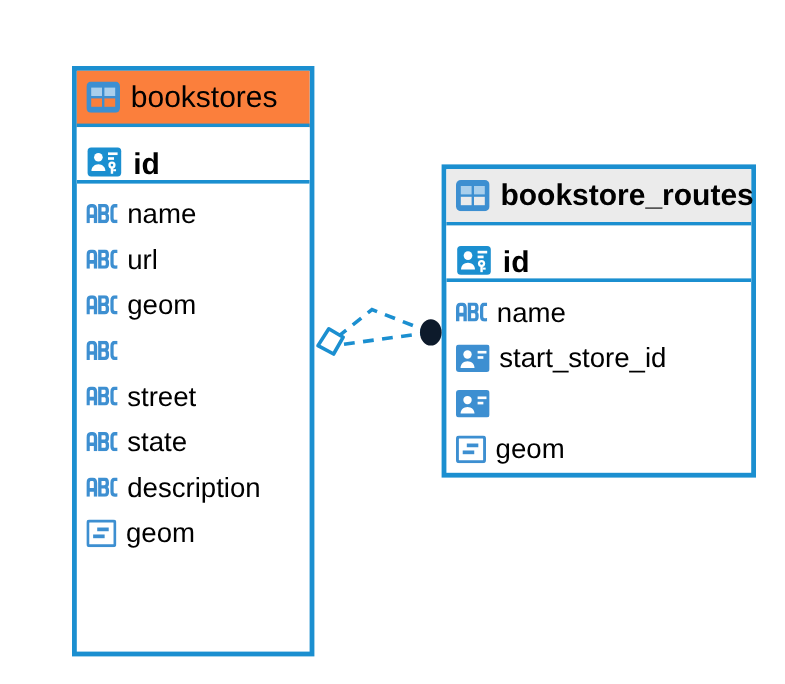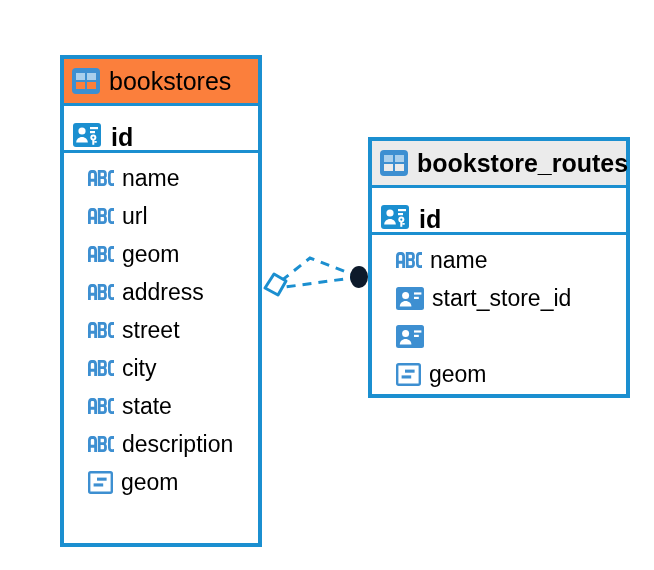--- a/index.html
+++ b/index.html
@@ -55,21 +55,21 @@
     background: #ffffff;
   }
   .pk-name {
     font-size: 25px;
     font-weight: bold;
     color: #000000;
     line-height: 1;
   }
 
   .field-list {
-    padding: 6px 0 8px 16px;
+    padding: 6px 0 8px 0;
   }
   .field-row {
     display: flex;
     align-items: center;
     height: 38px;
     padding: 0 8px;
     gap: 8px;
   }
   .field-name {
     font-size: 23px;
@@ -160,40 +160,31 @@
         </svg>
         <span class="field-name">geom</span>
       </div>
 
       <div class="field-row">
         <svg class="icon icon-abc" viewBox="0 0 26 16">
           <path d="M0 16V4.5C0 1.8 1.3 0 3.6 0h1.9C7.7 0 9 1.8 9 4.5V16H6.2v-4.3H2.8V16zM2.8 8.7h3.4V4.5c0-1.1-.4-1.6-1.2-1.6h-1c-.8 0-1.2.5-1.2 1.6z" fill="#3d8fd1"></path>
           <path d="M9.8 16V0h5.6c2.2 0 3.4 1.6 3.4 4v1.2c0 1.3-.4 2.2-1.2 2.7.9.5 1.3 1.5 1.3 2.9V12c0 2.5-1.2 4-3.5 4zm2.8-9.7h2.2c.8 0 1.2-.4 1.2-1.4V3.8c0-.7-.4-1-1.1-1h-2.3zm0 6.9h2.4c.8 0 1.1-.4 1.1-1.3v-1.4c0-1-.4-1.4-1.3-1.4h-2.2z" fill="#3d8fd1"></path>
           <path d="M20 11.6V4.4C20 1.7 21.3 0 23.7 0h1.2c.4 0 .8 0 1.1.1v2.9c-.3-.1-.6-.1-1-.1h-1.1c-.8 0-1.2.5-1.2 1.6v7.1c0 1.1.4 1.6 1.2 1.6h1.1c.4 0 .7 0 1-.1V16c-.3.1-.7.1-1.1.1h-1.2c-2.4 0-3.7-1.8-3.7-4.5z" fill="#3d8fd1"></path>
         </svg>
-        <span class="field-name">address</span>
       </div>
 
       <div class="field-row">
         <svg class="icon icon-abc" viewBox="0 0 26 16">
           <path d="M0 16V4.5C0 1.8 1.3 0 3.6 0h1.9C7.7 0 9 1.8 9 4.5V16H6.2v-4.3H2.8V16zM2.8 8.7h3.4V4.5c0-1.1-.4-1.6-1.2-1.6h-1c-.8 0-1.2.5-1.2 1.6z" fill="#3d8fd1"></path>
           <path d="M9.8 16V0h5.6c2.2 0 3.4 1.6 3.4 4v1.2c0 1.3-.4 2.2-1.2 2.7.9.5 1.3 1.5 1.3 2.9V12c0 2.5-1.2 4-3.5 4zm2.8-9.7h2.2c.8 0 1.2-.4 1.2-1.4V3.8c0-.7-.4-1-1.1-1h-2.3zm0 6.9h2.4c.8 0 1.1-.4 1.1-1.3v-1.4c0-1-.4-1.4-1.3-1.4h-2.2z" fill="#3d8fd1"></path>
           <path d="M20 11.6V4.4C20 1.7 21.3 0 23.7 0h1.2c.4 0 .8 0 1.1.1v2.9c-.3-.1-.6-.1-1-.1h-1.1c-.8 0-1.2.5-1.2 1.6v7.1c0 1.1.4 1.6 1.2 1.6h1.1c.4 0 .7 0 1-.1V16c-.3.1-.7.1-1.1.1h-1.2c-2.4 0-3.7-1.8-3.7-4.5z" fill="#3d8fd1"></path>
         </svg>
         <span class="field-name">street</span>
       </div>
 
-      <div class="field-row">
-        <svg class="icon icon-abc" viewBox="0 0 26 16">
-          <path d="M0 16V4.5C0 1.8 1.3 0 3.6 0h1.9C7.7 0 9 1.8 9 4.5V16H6.2v-4.3H2.8V16zM2.8 8.7h3.4V4.5c0-1.1-.4-1.6-1.2-1.6h-1c-.8 0-1.2.5-1.2 1.6z" fill="#3d8fd1"></path>
-          <path d="M9.8 16V0h5.6c2.2 0 3.4 1.6 3.4 4v1.2c0 1.3-.4 2.2-1.2 2.7.9.5 1.3 1.5 1.3 2.9V12c0 2.5-1.2 4-3.5 4zm2.8-9.7h2.2c.8 0 1.2-.4 1.2-1.4V3.8c0-.7-.4-1-1.1-1h-2.3zm0 6.9h2.4c.8 0 1.1-.4 1.1-1.3v-1.4c0-1-.4-1.4-1.3-1.4h-2.2z" fill="#3d8fd1"></path>
-          <path d="M20 11.6V4.4C20 1.7 21.3 0 23.7 0h1.2c.4 0 .8 0 1.1.1v2.9c-.3-.1-.6-.1-1-.1h-1.1c-.8 0-1.2.5-1.2 1.6v7.1c0 1.1.4 1.6 1.2 1.6h1.1c.4 0 .7 0 1-.1V16c-.3.1-.7.1-1.1.1h-1.2c-2.4 0-3.7-1.8-3.7-4.5z" fill="#3d8fd1"></path>
-        </svg>
-        <span class="field-name">city</span>
-      </div>
 
       <div class="field-row">
         <svg class="icon icon-abc" viewBox="0 0 26 16">
           <path d="M0 16V4.5C0 1.8 1.3 0 3.6 0h1.9C7.7 0 9 1.8 9 4.5V16H6.2v-4.3H2.8V16zM2.8 8.7h3.4V4.5c0-1.1-.4-1.6-1.2-1.6h-1c-.8 0-1.2.5-1.2 1.6z" fill="#3d8fd1"></path>
           <path d="M9.8 16V0h5.6c2.2 0 3.4 1.6 3.4 4v1.2c0 1.3-.4 2.2-1.2 2.7.9.5 1.3 1.5 1.3 2.9V12c0 2.5-1.2 4-3.5 4zm2.8-9.7h2.2c.8 0 1.2-.4 1.2-1.4V3.8c0-.7-.4-1-1.1-1h-2.3zm0 6.9h2.4c.8 0 1.1-.4 1.1-1.3v-1.4c0-1-.4-1.4-1.3-1.4h-2.2z" fill="#3d8fd1"></path>
           <path d="M20 11.6V4.4C20 1.7 21.3 0 23.7 0h1.2c.4 0 .8 0 1.1.1v2.9c-.3-.1-.6-.1-1-.1h-1.1c-.8 0-1.2.5-1.2 1.6v7.1c0 1.1.4 1.6 1.2 1.6h1.1c.4 0 .7 0 1-.1V16c-.3.1-.7.1-1.1.1h-1.2c-2.4 0-3.7-1.8-3.7-4.5z" fill="#3d8fd1"></path>
         </svg>
         <span class="field-name">state</span>
       </div>
 

